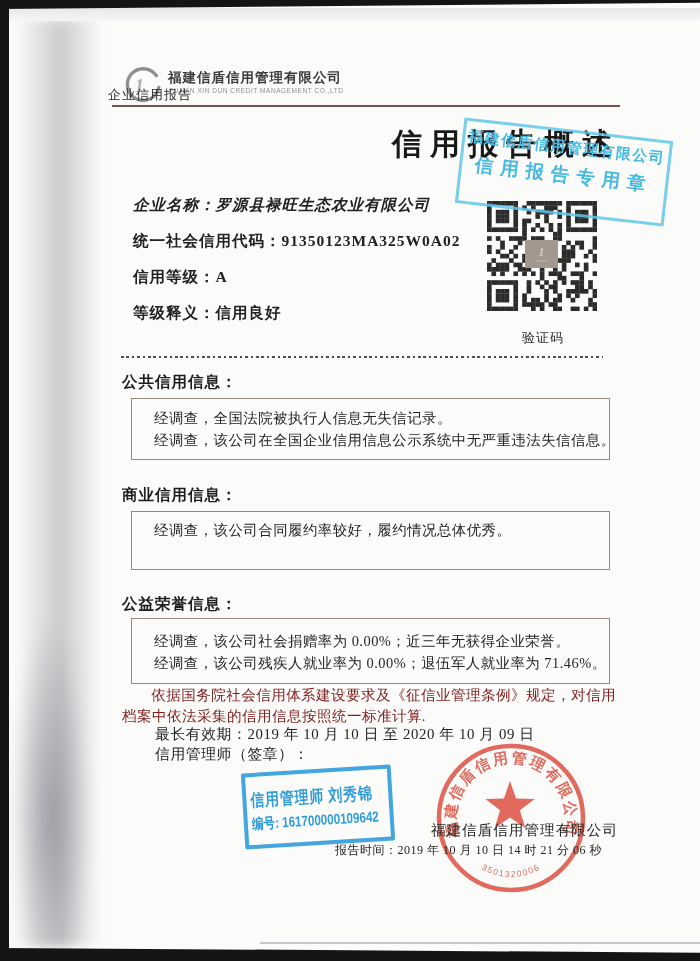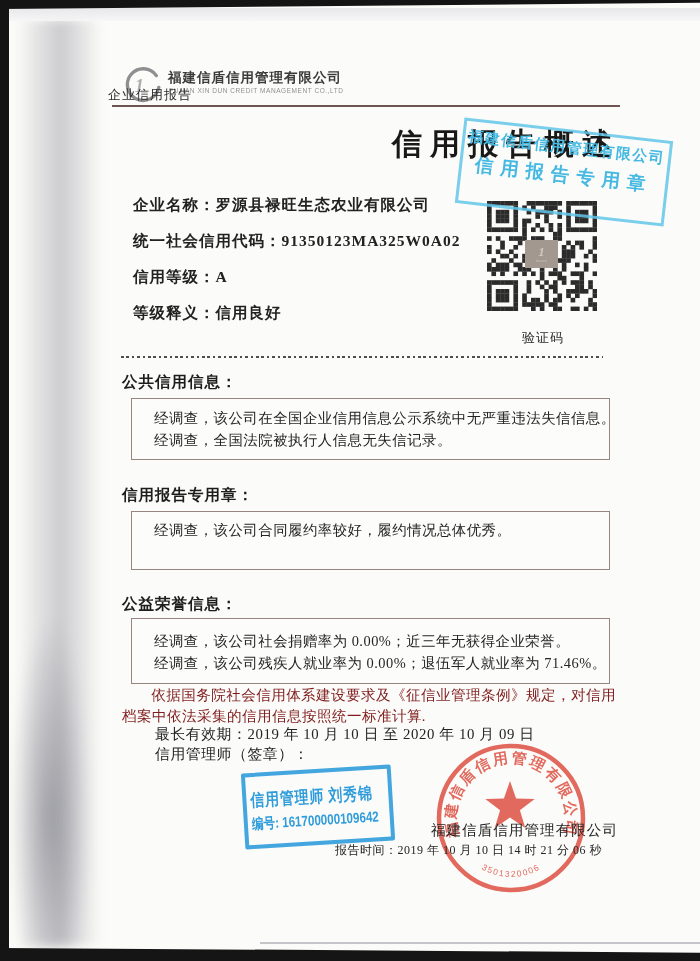--- a/index.html
+++ b/index.html
@@ -46,21 +46,21 @@
   .qr-logo{left:525px;top:240px;width:33px;height:28px;background:#a29890;z-index:4;
     display:flex;flex-direction:column;align-items:center;justify-content:center;}
   .qr-logo .one{font-size:13px;color:#cfc8c0;font-weight:bold;font-style:italic;line-height:12px;}
   .qr-logo .tiny{font-size:4px;color:#b9b1a8;letter-spacing:.5px;line-height:5px;}
   .qr-caption{left:487px;top:329px;width:112px;text-align:center;font-size:13px;letter-spacing:1px;color:#2b2b2b;}
   
   .dashes{left:121px;top:356px;width:482px;height:1.6px;
     background:repeating-linear-gradient(90deg,#4e4e4e 0 2.6px,rgba(0,0,0,0) 2.6px 5.4px);}
   
   .info-row{left:133px;white-space:nowrap;font-size:15.5px;font-weight:600;letter-spacing:1px;color:#222;}
-  .ir0{top:195px;} .ir1{top:231px;} .ir2{top:267px;} .ir3{top:303px;}
+  .ir0{top:195px;font-style:italic;} .ir1{top:231px;} .ir2{top:267px;} .ir3{top:303px;}
   .info-row .val{font-weight:600;}
   
   .sec-h{left:122px;font-size:15.5px;font-weight:bold;letter-spacing:1px;color:#1d1d1d;}
   .sh0{top:372px;} .sh1{top:485px;} .sh2{top:594px;}
   .sec-box{left:131px;width:477px;border:1px solid #97867d;background:rgba(255,255,255,.25);}
   .sb0{top:398px;height:60px;} .sb1{top:511px;height:57px;} .sb2{top:618px;height:64px;}
   .sec-box .bl{margin:0 0 0 22px;font-size:14.4px;line-height:22px;letter-spacing:.5px;color:#242424;white-space:nowrap;}
   .sb0 .bl:first-child{margin-top:8px;} .sb1 .bl:first-child{margin-top:7px;} .sb2 .bl:first-child{margin-top:11px;}
   
   .legal{left:122px;top:685px;width:494px;font-size:14.6px;line-height:20.5px;letter-spacing:.4px;
@@ -429,25 +429,25 @@
   </div>
   <div class="abs info-row ir2">
     <span>信用等级：</span><span class="val">A</span>
   </div>
   <div class="abs info-row ir3">
     <span>等级释义：</span><span class="val">信用良好</span>
   </div>
 
   <div class="abs sec-h sh0">公共信用信息：</div>
   <div class="abs sec-box sb0">
+    <p class="bl">经调查，全国法院被执行人信息无失信记录。</p>
     <p class="bl">经调查，该公司在全国企业信用信息公示系统中无严重违法失信信息。</p>
-    <p class="bl">经调查，全国法院被执行人信息无失信记录。</p>
-  </div>
-
-  <div class="abs sec-h sh1">信用报告专用章：</div>
+  </div>
+
+  <div class="abs sec-h sh1">商业信用信息：</div>
   <div class="abs sec-box sb1">
     <p class="bl">经调查，该公司合同履约率较好，履约情况总体优秀。</p>
   </div>
 
   <div class="abs sec-h sh2">公益荣誉信息：</div>
   <div class="abs sec-box sb2">
     <p class="bl">经调查，该公司社会捐赠率为 0.00%；近三年无获得企业荣誉。</p>
     <p class="bl">经调查，该公司残疾人就业率为 0.00%；退伍军人就业率为 71.46%。</p>
   </div>
 

